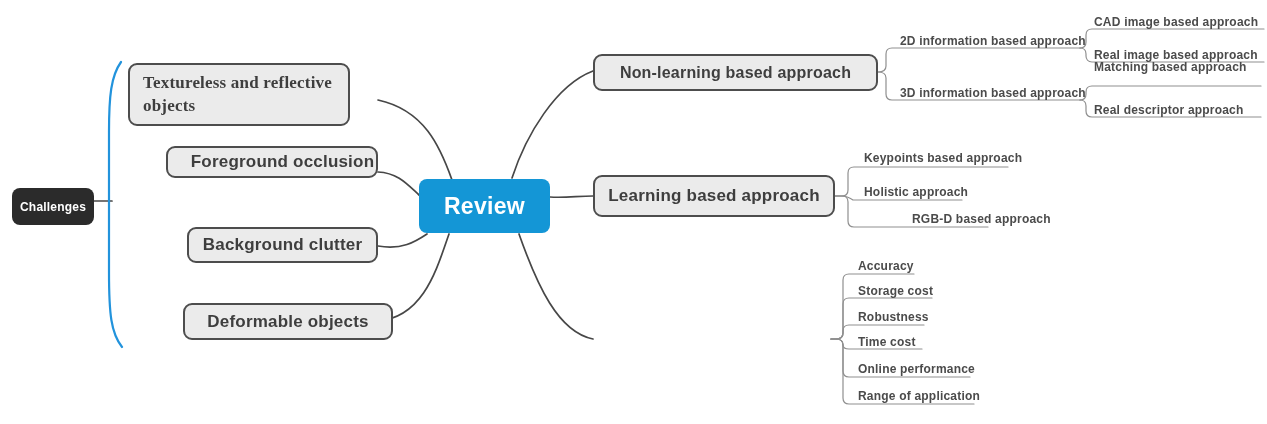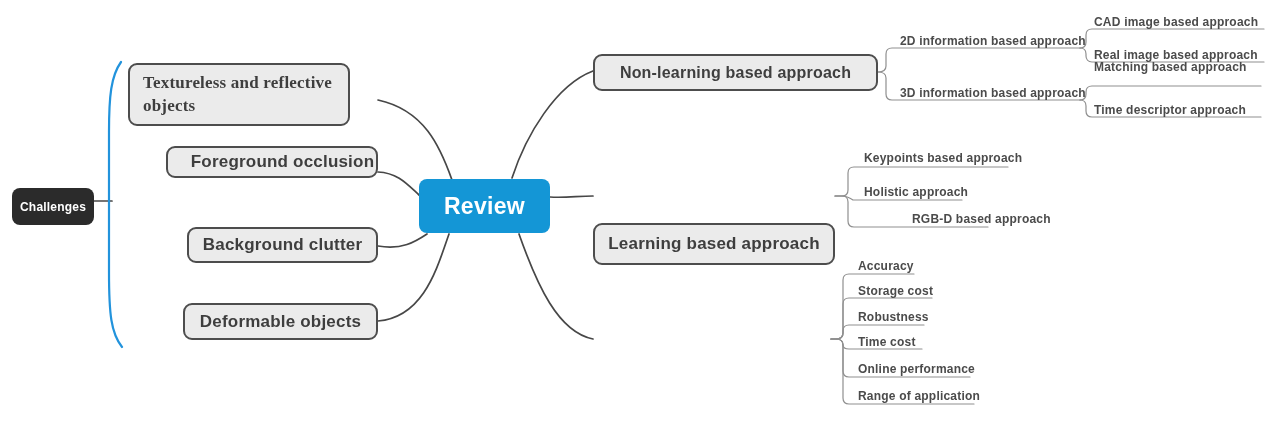--- a/index.html
+++ b/index.html
@@ -96,33 +96,33 @@
       <path d="M831,339 L836,339 C840,339 843,341 843,345 L843,371 C843,375 845,377 849,377 L970,377"></path>
       <path d="M831,339 L836,339 C840,339 843,341 843,345 L843,398 C843,402 845,404 849,404 L974,404"></path>
     </g>
   </svg>
 
   <div class="dark-node" style="left:12px;top:188px;width:82px;height:37px;">Challenges</div>
 
   <div class="node left-align" style="left:128px;top:63px;width:222px;height:63px;font-family:Liberation Serif, serif;">Textureless and reflective objects</div>
   <div class="node" style="left:166px;top:146px;width:212px;height:32px;padding-left:21px;">Foreground occlusion</div>
   <div class="node" style="left:187px;top:227px;width:191px;height:36px;">Background clutter</div>
-  <div class="node" style="left:183px;top:303px;width:195px;height:37px;">Deformable objects</div>
+  <div class="node" style="left:183px;top:303px;width:210px;height:37px;">Deformable objects</div>
 
   <div class="root-node" style="left:419px;top:179px;width:131px;height:54px;background:#1496d6;">Review</div>
 
   <div class="node" style="left:593px;top:54px;width:285px;height:37px;font-size:16px;">Non-learning based approach</div>
-  <div class="node" style="left:593px;top:175px;width:242px;height:42px;margin-top:48px;">Learning based approach</div>
+  <div class="node" style="left:593px;top:175px;width:242px;height:42px;">Learning based approach</div>
 
   <div class="leaf" style="left:900px;top:34px;">2D information based approach</div>
   <div class="leaf" style="left:900px;top:86px;">3D information based approach</div>
   <div class="leaf" style="left:1094px;top:15px;">CAD image based approach</div>
   <div class="leaf" style="left:1094px;top:48px;">Real image based approach</div>
   <div class="leaf" style="left:1094px;top:60px;">Matching based approach</div>
-  <div class="leaf" style="left:1094px;top:103px;">Time descriptor approach</div>
+  <div class="leaf" style="left:1094px;top:103px;">Real descriptor approach</div>
 
   <div class="leaf" style="left:864px;top:151px;">Keypoints based approach</div>
   <div class="leaf" style="left:864px;top:185px;">Holistic approach</div>
   <div class="leaf" style="left:864px;top:212px;padding-left:48px;">RGB-D based approach</div>
 
   <div class="leaf" style="left:858px;top:259px;">Accuracy</div>
   <div class="leaf" style="left:858px;top:284px;">Storage cost</div>
   <div class="leaf" style="left:858px;top:310px;">Robustness</div>
   <div class="leaf" style="left:858px;top:335px;">Time cost</div>
   <div class="leaf" style="left:858px;top:362px;">Online performance</div>

